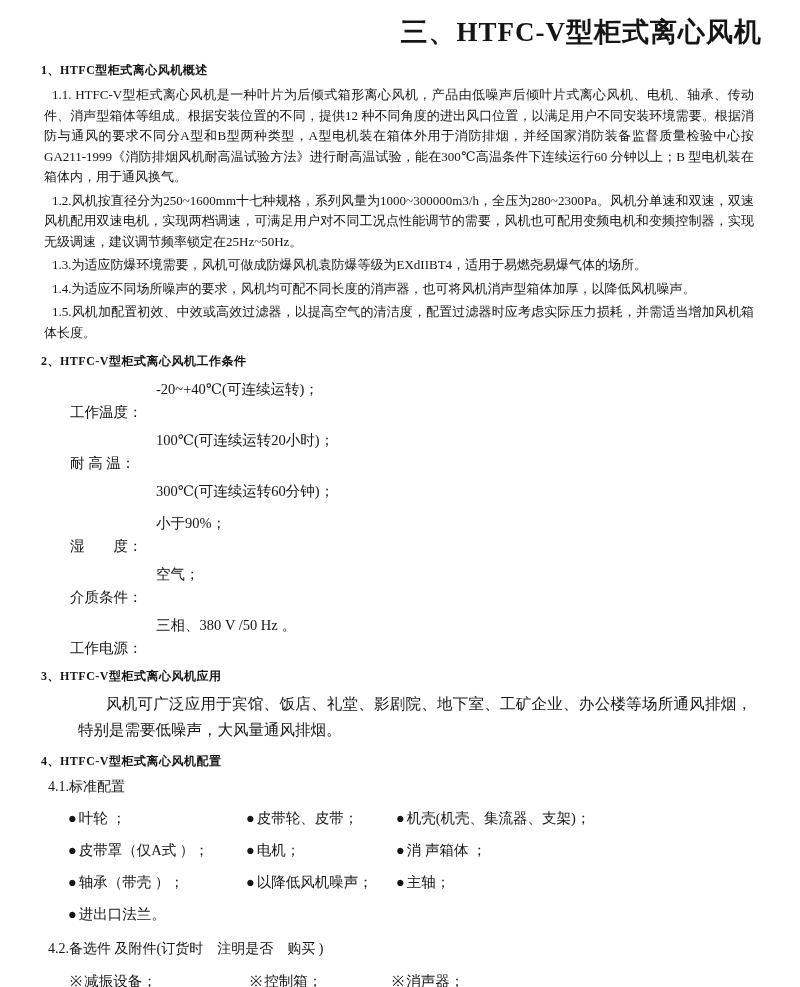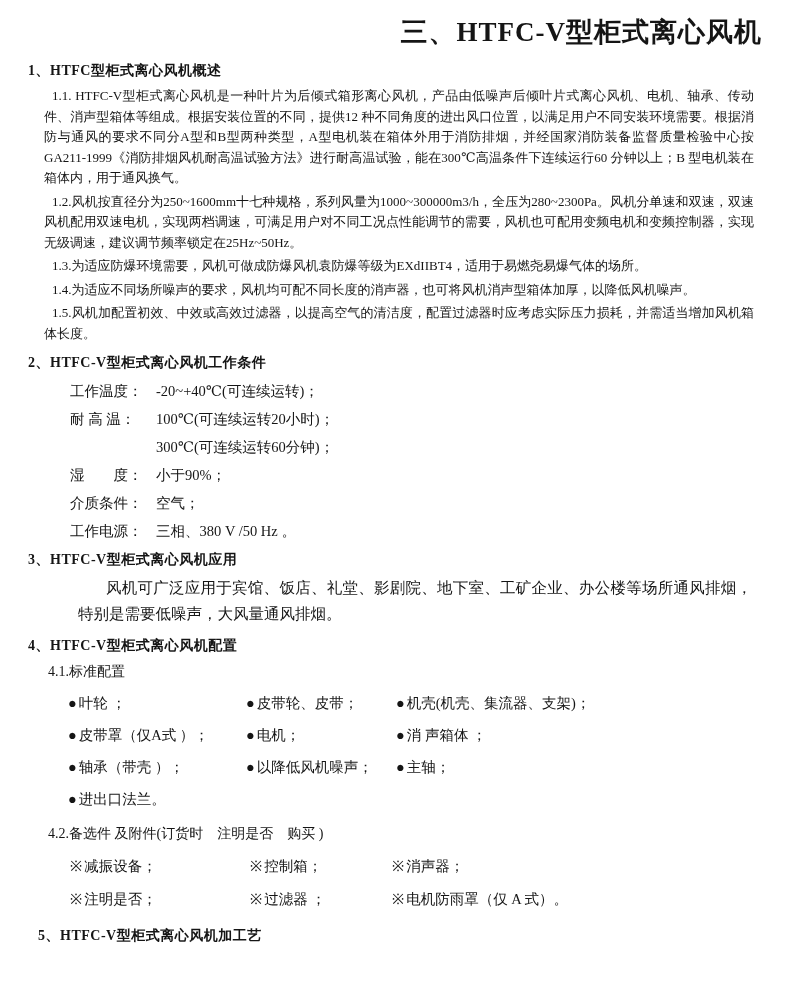--- a/index.html
+++ b/index.html
@@ -10,31 +10,31 @@
     padding:12px 38px 0 28px;
     overflow:hidden;
     position:relative;
   }
   .doc-title {
     text-align:right; font-weight:bold; font-size:27px;
     letter-spacing:1px; margin:2px 0 12px 0;
     font-family:"Liberation Serif","DejaVu Serif",serif;
   }
   .sec-heading {
-    font-weight:bold; font-size:14px; margin:10px 0 6px 0;
+    font-weight:bold; font-size:12px; margin:10px 0 6px 13px;
     letter-spacing:0.5px;
   }
   .sec-heading.h5 { margin-left:10px; margin-top:18px; }
   .para {
     font-size:13px; line-height:20.5px; text-align:justify;
     margin:3px 8px 3px 16px; text-indent:8px;
   }
   .cond-list { margin:10px 0 4px 42px; }
   .cond-row { display:flex; margin:0 0 9px 0; font-size:14.5px; }
-  .cond-label { width:86px; white-space:pre; flex:0 0 auto; }
+  .cond-label { width:86px; white-space:pre; flex:0 0 auto;margin-top:23px; }
   .cond-value { white-space:pre; }
   .app-body {
     font-size:15.5px; line-height:26px; text-align:justify;
     margin:6px 10px 6px 50px; text-indent:28px;
   }
   .sub-heading { font-size:14px; margin:8px 0 2px 20px; }
   .cfg-row { display:flex; margin:13px 0 0 40px; font-size:14.5px; line-height:19px; }
   .cfg-cell { display:flex; align-items:flex-start; }
   .cfg-cell.c1 { width:178px; flex:0 0 auto; }
   .cfg-cell.c2 { width:150px; flex:0 0 auto; }

